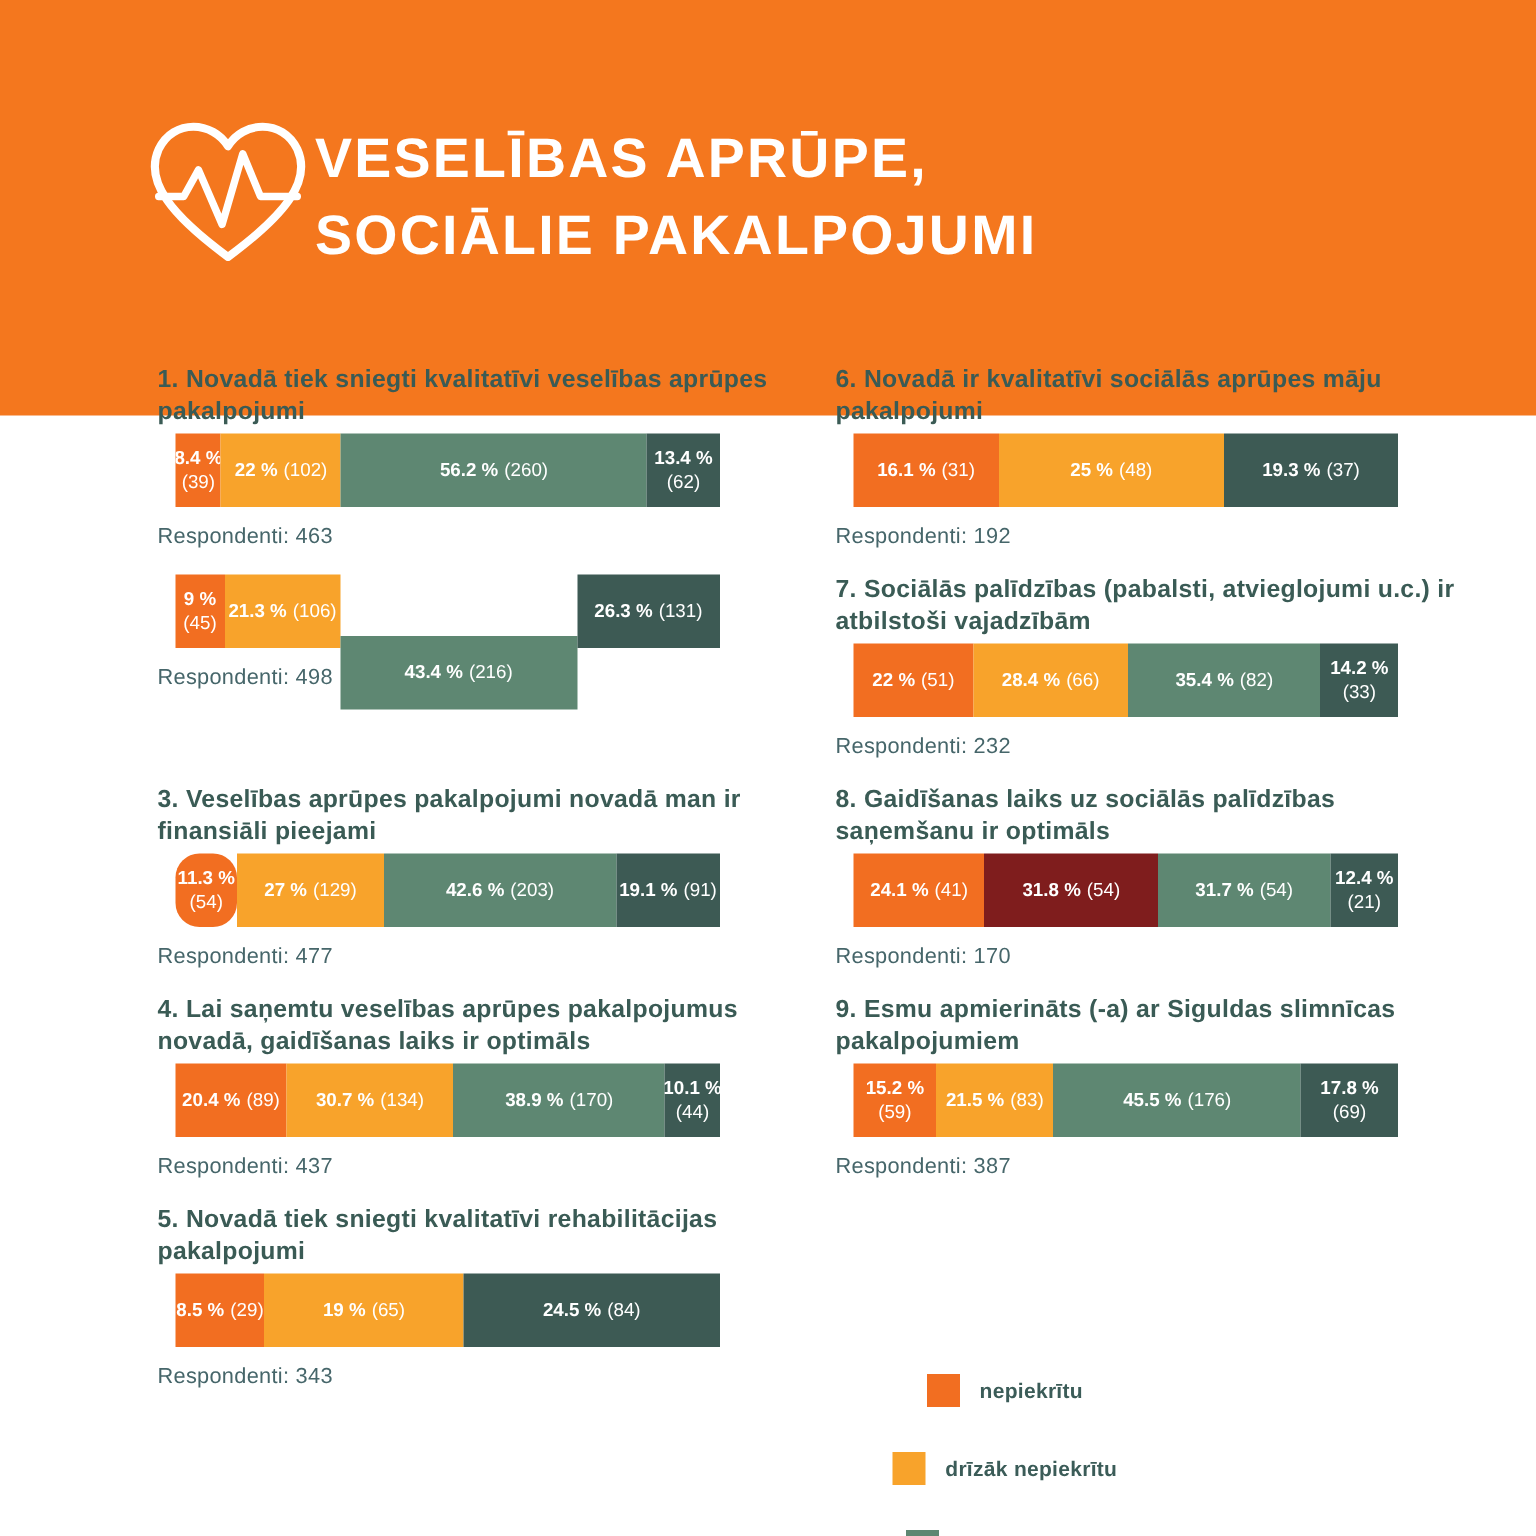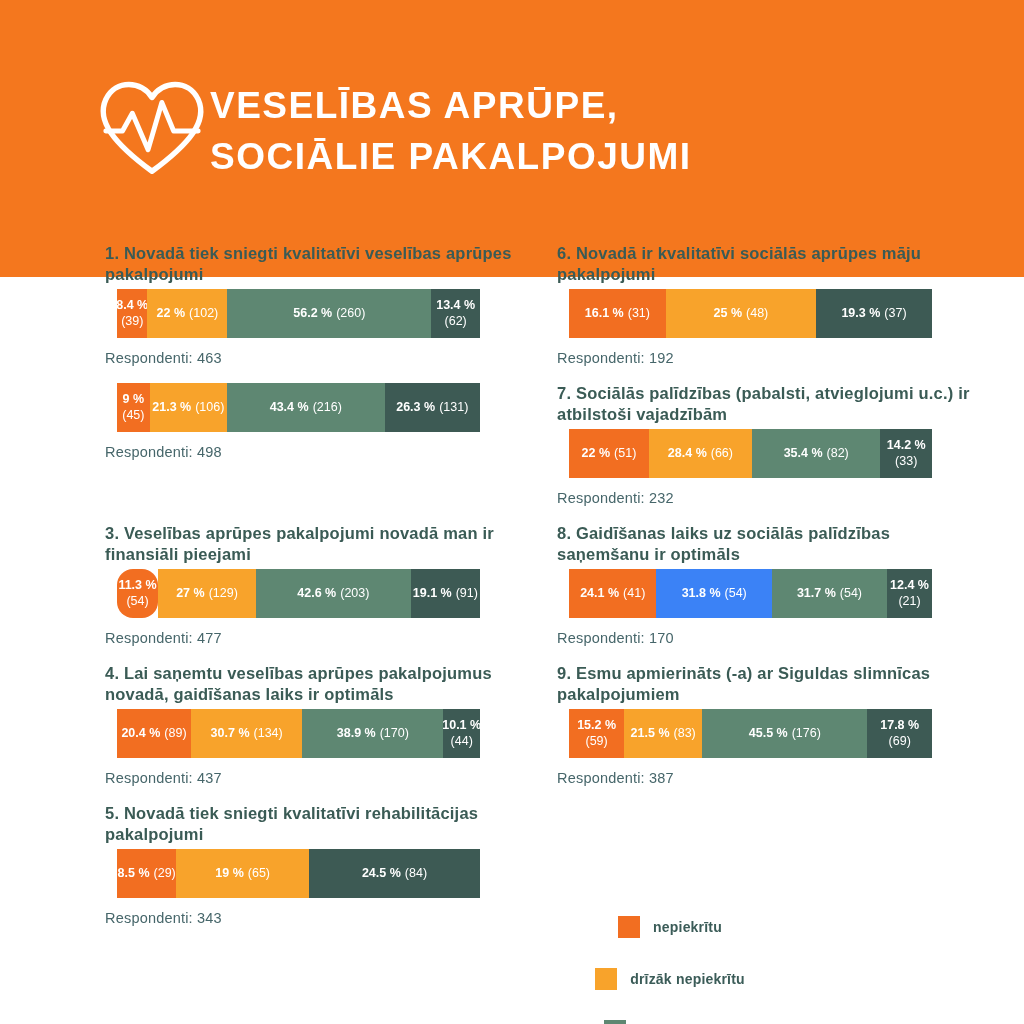--- a/index.html
+++ b/index.html
@@ -100,21 +100,21 @@
   <div class="seg" style="flex: 9 1 0px; background: rgb(242, 110, 33);">
     <span class="pct">9 %</span>
     <span class="cnt">(45)</span>
   </div>
 
   <div class="seg" style="flex: 21.3 1 0px; background: rgb(248, 163, 43);">
     <span class="pct">21.3 %</span>
     <span class="cnt">(106)</span>
   </div>
 
-  <div class="seg" style="flex: 43.4 1 0px; background: rgb(94, 135, 114);">
+  <div class="seg" style="flex: 43.4 1 0px; background: rgb(94, 135, 114); margin-top: 41px;">
     <span class="pct">43.4 %</span>
     <span class="cnt">(216)</span>
   </div>
 
   <div class="seg" style="flex: 26.3 1 0px; background: rgb(61, 90, 84);">
     <span class="pct">26.3 %</span>
     <span class="cnt">(131)</span>
   </div>
 </div>
     <div class="resp">Respondenti: 498</div>
@@ -244,21 +244,21 @@
   </div>
 
   <div class="q-block">
     <div class="q-title">8. Gaidīšanas laiks uz sociālās palīdzības saņemšanu ir optimāls</div>
     <div class="bar">
   <div class="seg" style="flex: 24.1 1 0px; background: rgb(242, 110, 33);">
     <span class="pct">24.1 %</span>
     <span class="cnt">(41)</span>
   </div>
 
-  <div class="seg" style="flex: 31.8 1 0px; background: #3b82f6;">
+  <div class="seg" style="flex: 31.8 1 0px; background: #7f1d1d;">
     <span class="pct">31.8 %</span>
     <span class="cnt">(54)</span>
   </div>
 
   <div class="seg" style="flex: 31.7 1 0px; background: rgb(94, 135, 114);">
     <span class="pct">31.7 %</span>
     <span class="cnt">(54)</span>
   </div>
 
   <div class="seg" style="flex: 12.4 1 0px; background: rgb(61, 90, 84);">

